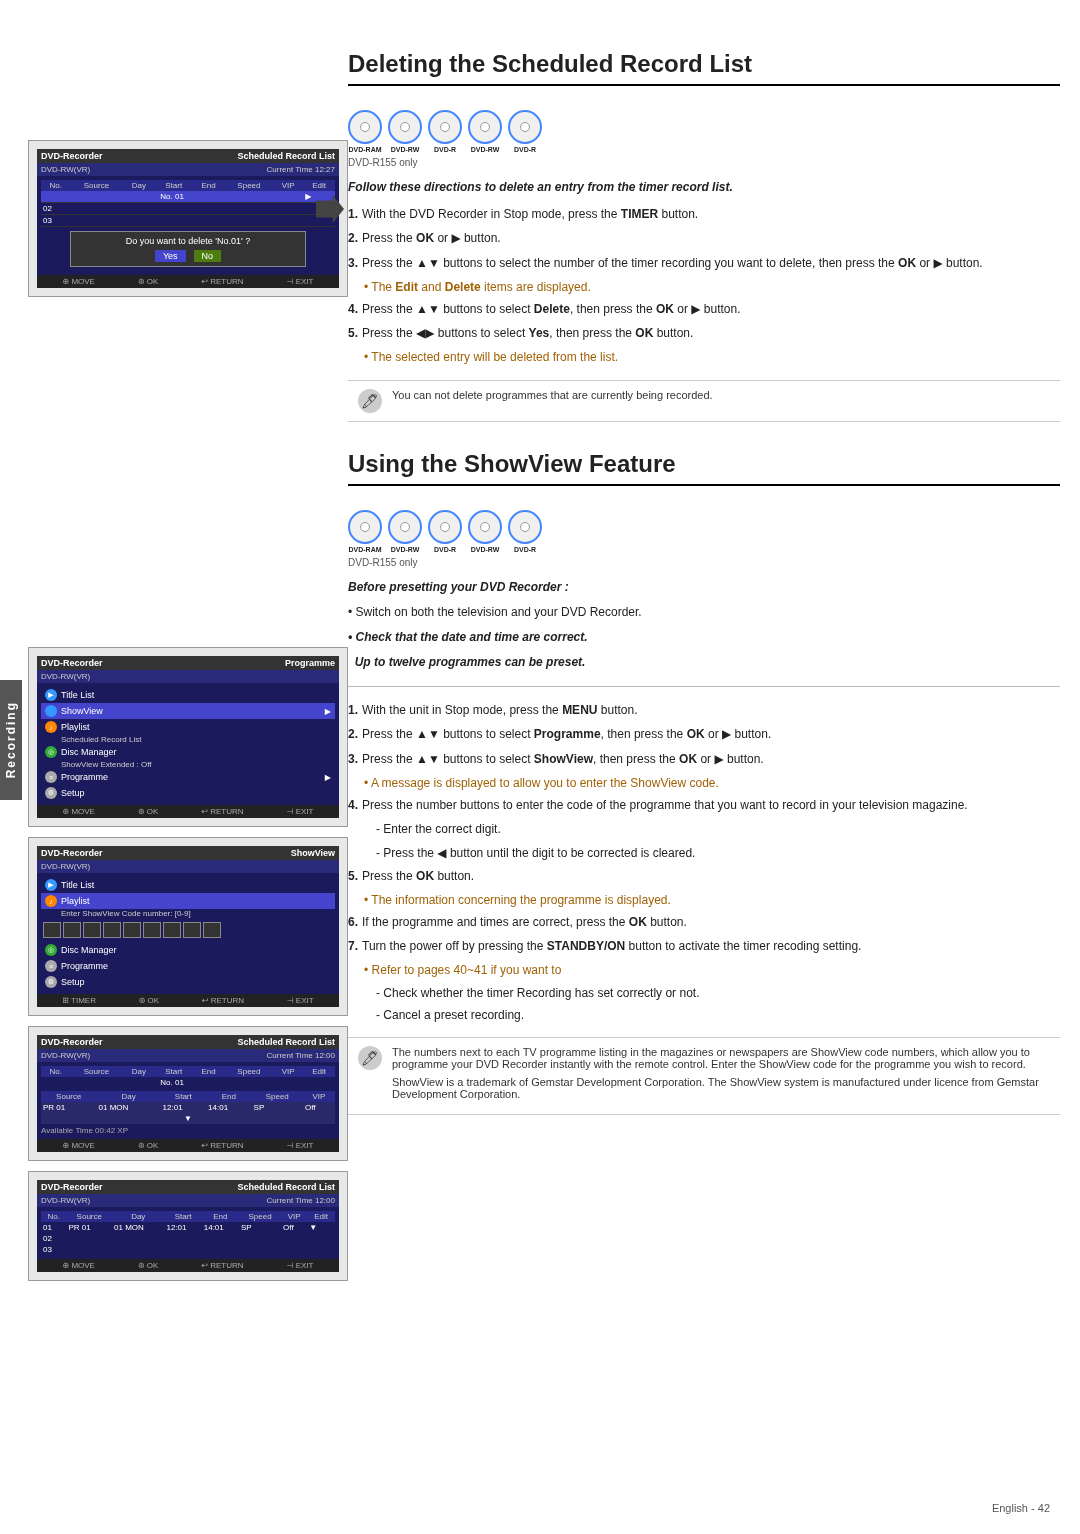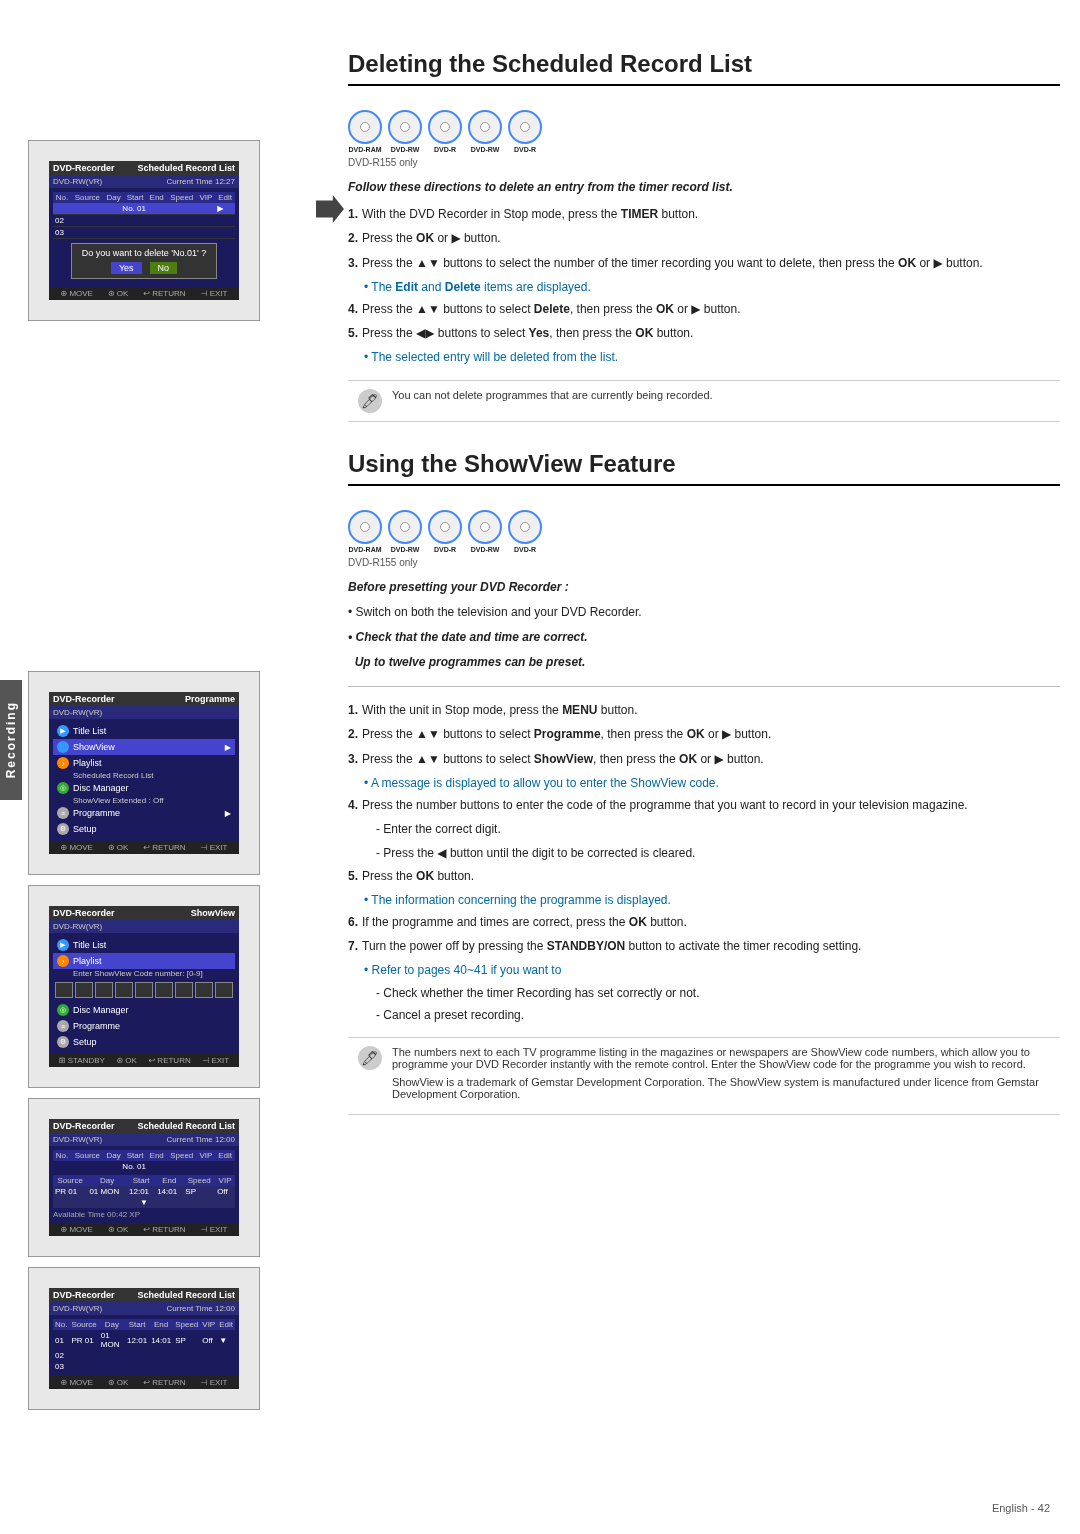--- a/index.html
+++ b/index.html
@@ -58,22 +58,22 @@
       padding-bottom: 6px;
       margin-bottom: 24px;
     }
 
     
     .dvd-screen {
       border: 1px solid #999;
       background: #e8e8e8;
       margin-bottom: 10px;
       font-size: 10px;
-      padding: 20px;
-      width: 232px;
+      padding: 8px;
+      width: 320px;
     }
     .dvd-screen .screen-header {
       display: flex;
       justify-content: space-between;
       background: #333;
       color: #fff;
       padding: 2px 4px;
       font-size: 9px;
       font-weight: bold;
     }
@@ -290,21 +290,21 @@
     }
     .instructions .step-num {
       font-weight: bold;
       flex-shrink: 0;
     }
     .instructions .step-text {
       flex: 1;
     }
     .instructions .sub-bullet {
       padding-left: 16px;
-      color: #0369a1;
+      color: #a16207;
       margin-bottom: 3px;
     }
     .instructions .sub-bullet::before {
       content: '• ';
     }
     .instructions .italic-intro {
       font-style: italic;
       font-weight: bold;
       margin-bottom: 8px;
     }
@@ -542,21 +542,21 @@
       <div class="menu-item">
         <span class="icon-circle gray">≡</span>
         <span>Programme</span>
       </div>
       <div class="menu-item">
         <span class="icon-circle gray">⚙</span>
         <span>Setup</span>
       </div>
     </div>
     <div class="screen-footer">
-      <span>⊞ STANDBY</span>
+      <span>⊞ TIMER</span>
       <span>⊛ OK</span>
       <span>↩ RETURN</span>
       <span>⊣ EXIT</span>
     </div>
   </div>
 
   <div class="dvd-screen srl-screen" style="margin-top:8px;">
     <div class="screen-header">
       <span>DVD-Recorder</span>
       <span>Scheduled Record List</span>

